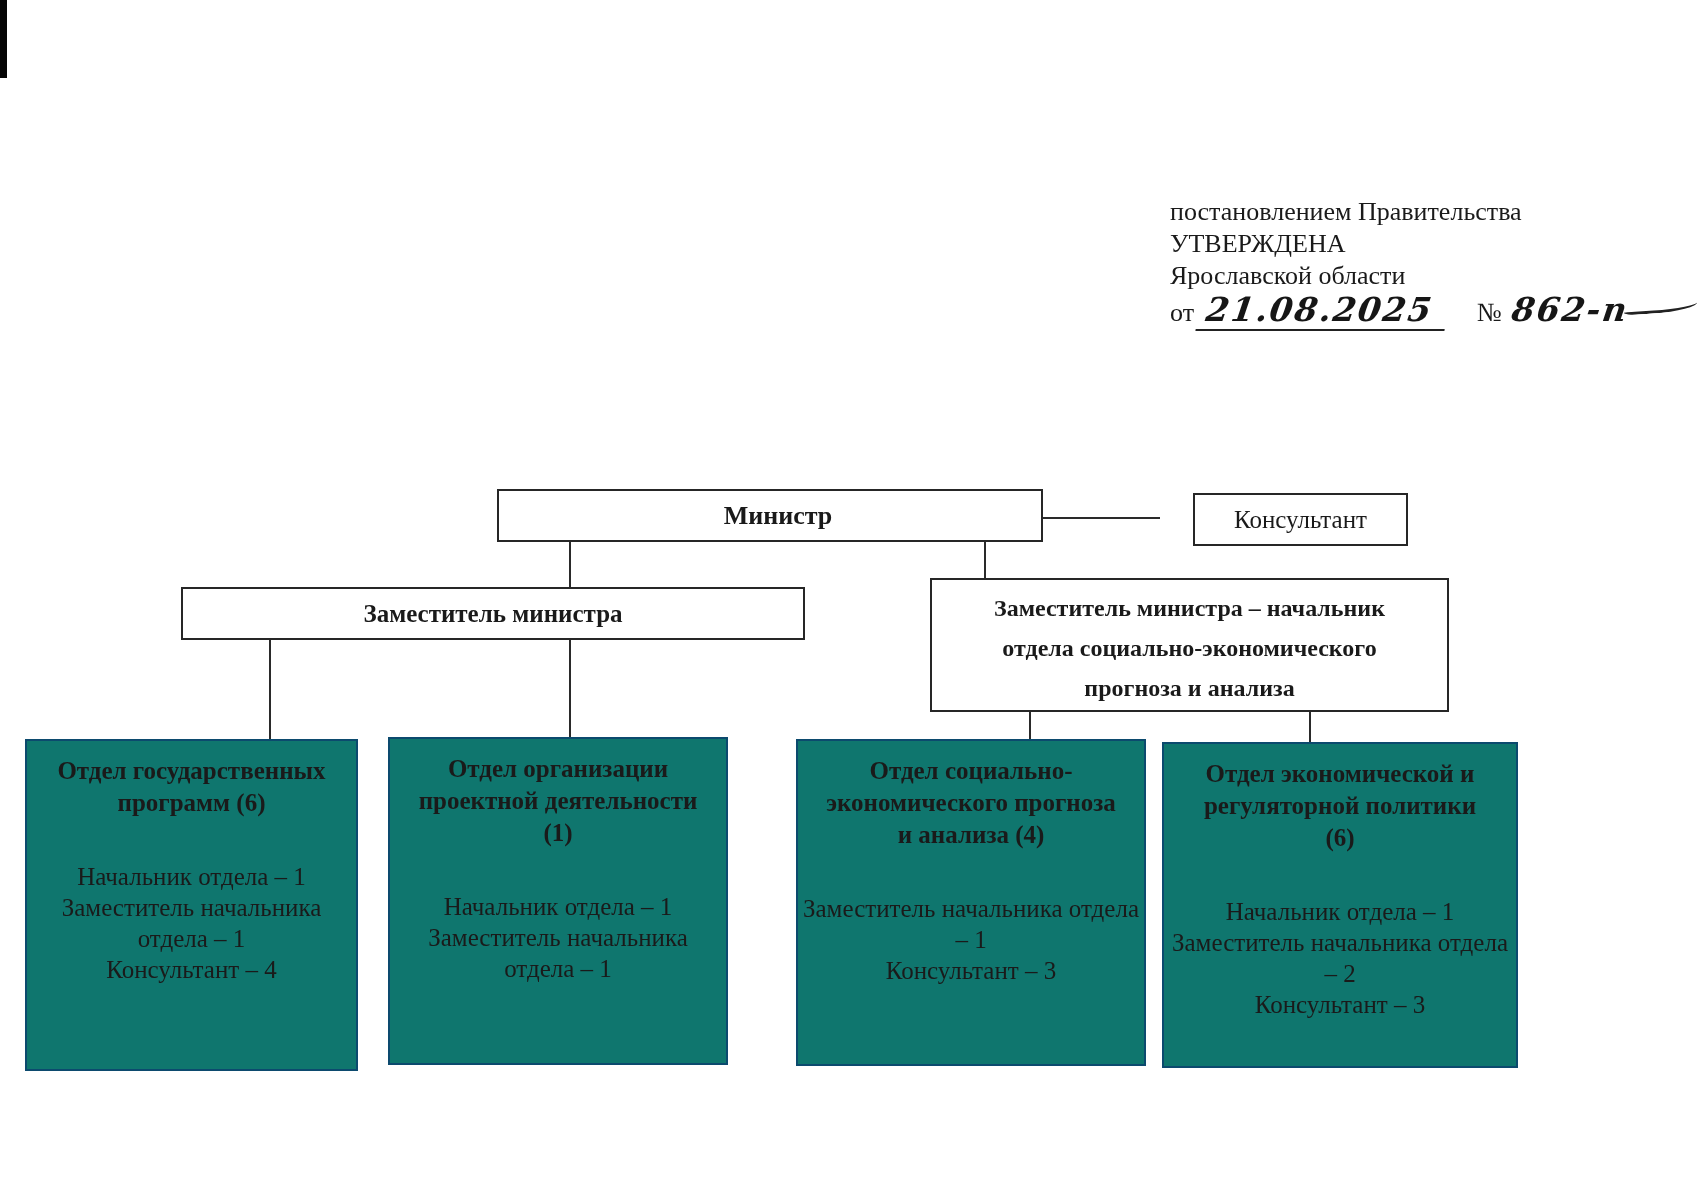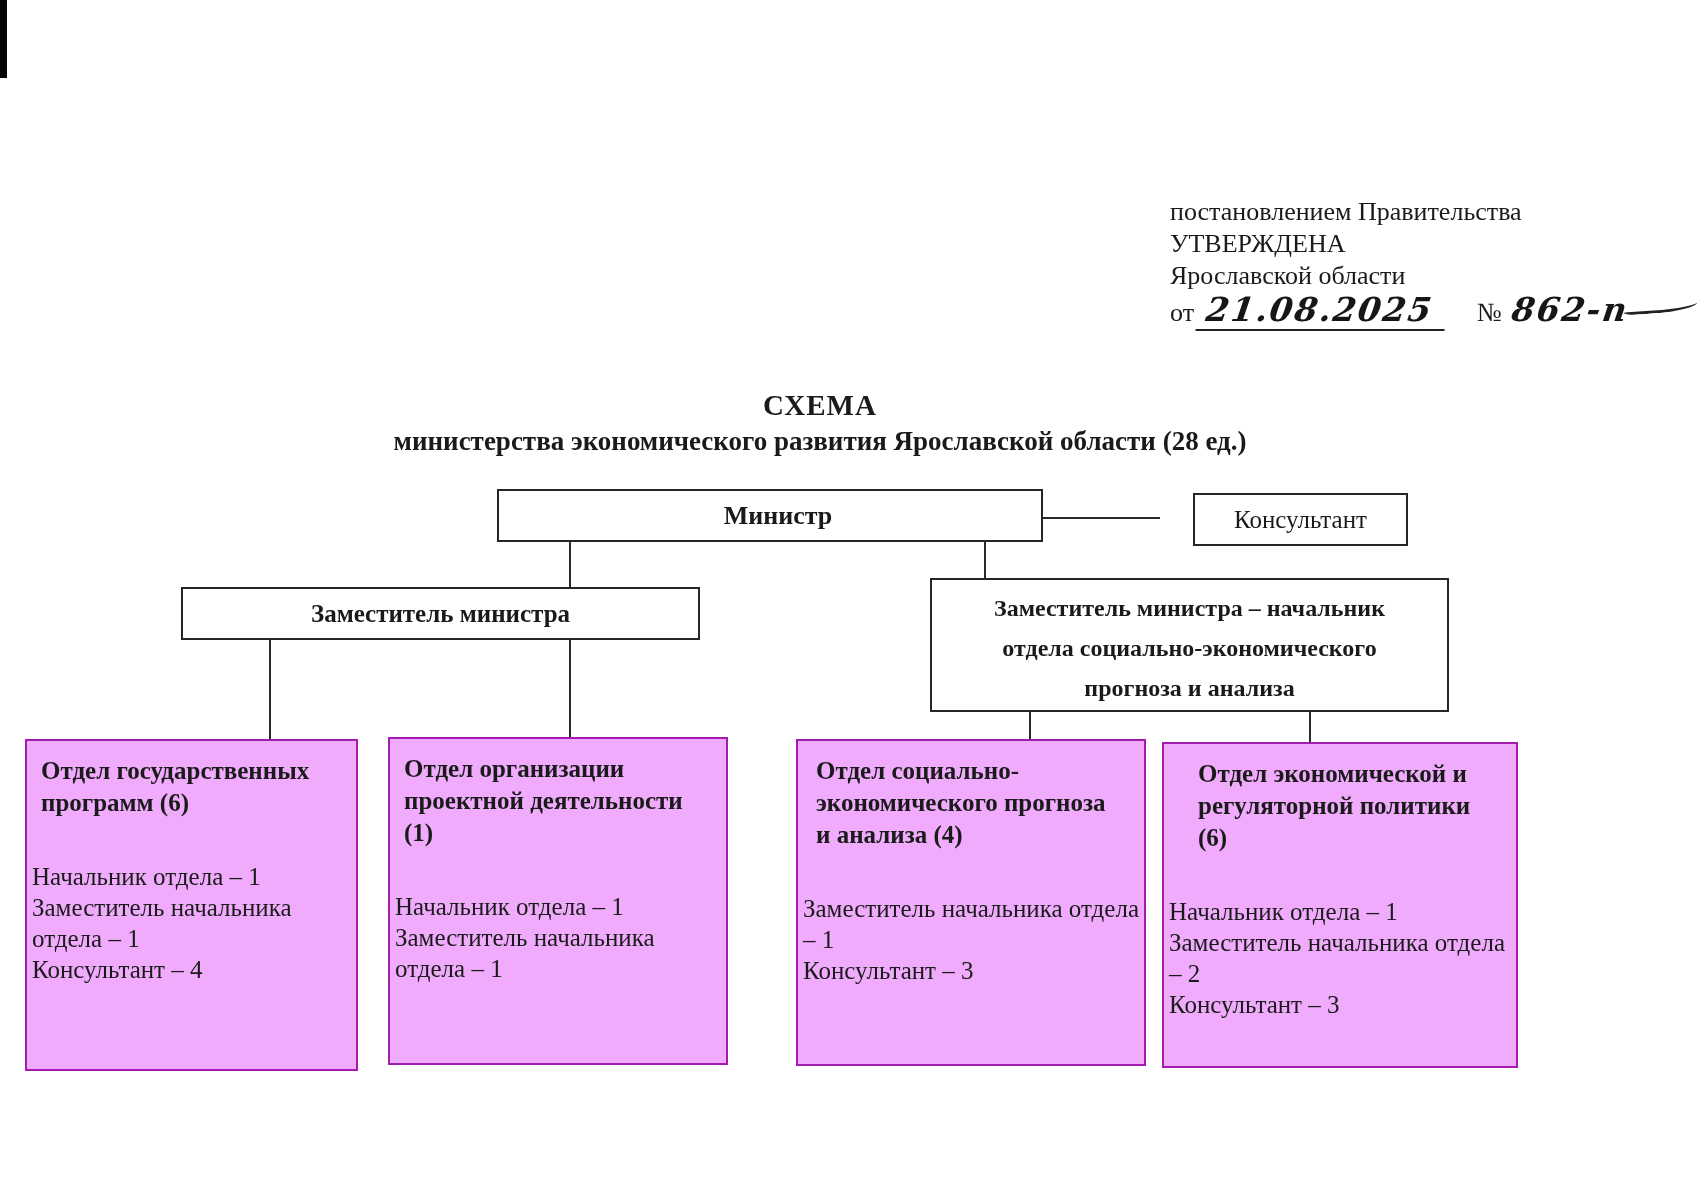--- a/index.html
+++ b/index.html
@@ -23,24 +23,24 @@
 
   
   .title-block { position:absolute; left:140px; top:388px; width:1360px; text-align:center; font-weight:bold; }
   .t1 { font-size:29px; letter-spacing:1px; line-height:34px; }
   .t2 { font-size:27px; line-height:33px; margin-top:3px; }
 
   
   .box { position:absolute; background:#ffffff; border:2px solid #262626; display:flex; align-items:center; justify-content:center; text-align:center; }
   .box.b-min  { left:497px;  top:489px; width:546px; height:53px;  font-weight:bold; font-size:26px;padding-left:16px; }
   .box.b-cons { left:1160px; top:493px; width:215px; height:53px;  font-size:25px;margin-left:33px; }
-  .box.b-depl { left:181px;  top:587px; width:519px; height:53px;  font-weight:bold; font-size:25px; }
+  .box.b-depl { left:181px;  top:587px; width:624px; height:53px;  font-weight:bold; font-size:25px; }
   .box.b-depr { left:930px;  top:578px; width:519px; height:134px; font-weight:bold; font-size:24px; line-height:40px; padding:0 28px; align-items:flex-start; padding-top:8px; }
 
-  .dept { position:absolute; background:#f0abfc; border:2px solid #a21caf; }
+  .dept { position:absolute; background:#0f766e; border:2px solid #0c4a6e; text-align:center; }
   .dept-title { margin-top:14px; padding:0 14px; font-weight:bold; font-size:25px; line-height:32px; }
   .dept-staff { margin-top:42px; padding:0 5px; font-size:25px; line-height:31px; }
 
   
   .line { position:absolute; background:#2a2a2a; }
 </style>
 </head>
 <body>
 
 <div class="page">
@@ -49,24 +49,20 @@
 
   <div class="approval">
     <div>постановлением Правительства</div>
     <div>УТВЕРЖДЕНА</div>
     <div>Ярославской области</div>
     <div class="approval-date-line">
       <span>от</span><span class="hw hw-date">21.08.2025</span><span class="no-sign">№</span><span class="hw hw-num">862-п</span><span class="hw-tail"></span>
     </div>
   </div>
 
-  <div class="title-block">
-    <div class="t1">СХЕМА</div>
-    <div class="t2">министерства экономического развития Ярославской области (28 ед.)</div>
-  </div>
 
   <div class="line" style="left:1043px; top:517px; width:117px; height:2px;"></div>
   <div class="line" style="left:569px;  top:542px; width:2px; height:45px;"></div>
   <div class="line" style="left:984px;  top:542px; width:2px; height:36px;"></div>
   <div class="line" style="left:269px;  top:640px; width:2px; height:99px;"></div>
   <div class="line" style="left:569px;  top:640px; width:2px; height:97px;"></div>
   <div class="line" style="left:1029px; top:700px; width:2px; height:39px;"></div>
   <div class="line" style="left:1309px; top:700px; width:2px; height:42px;"></div>
 
   <div class="box b-min">

